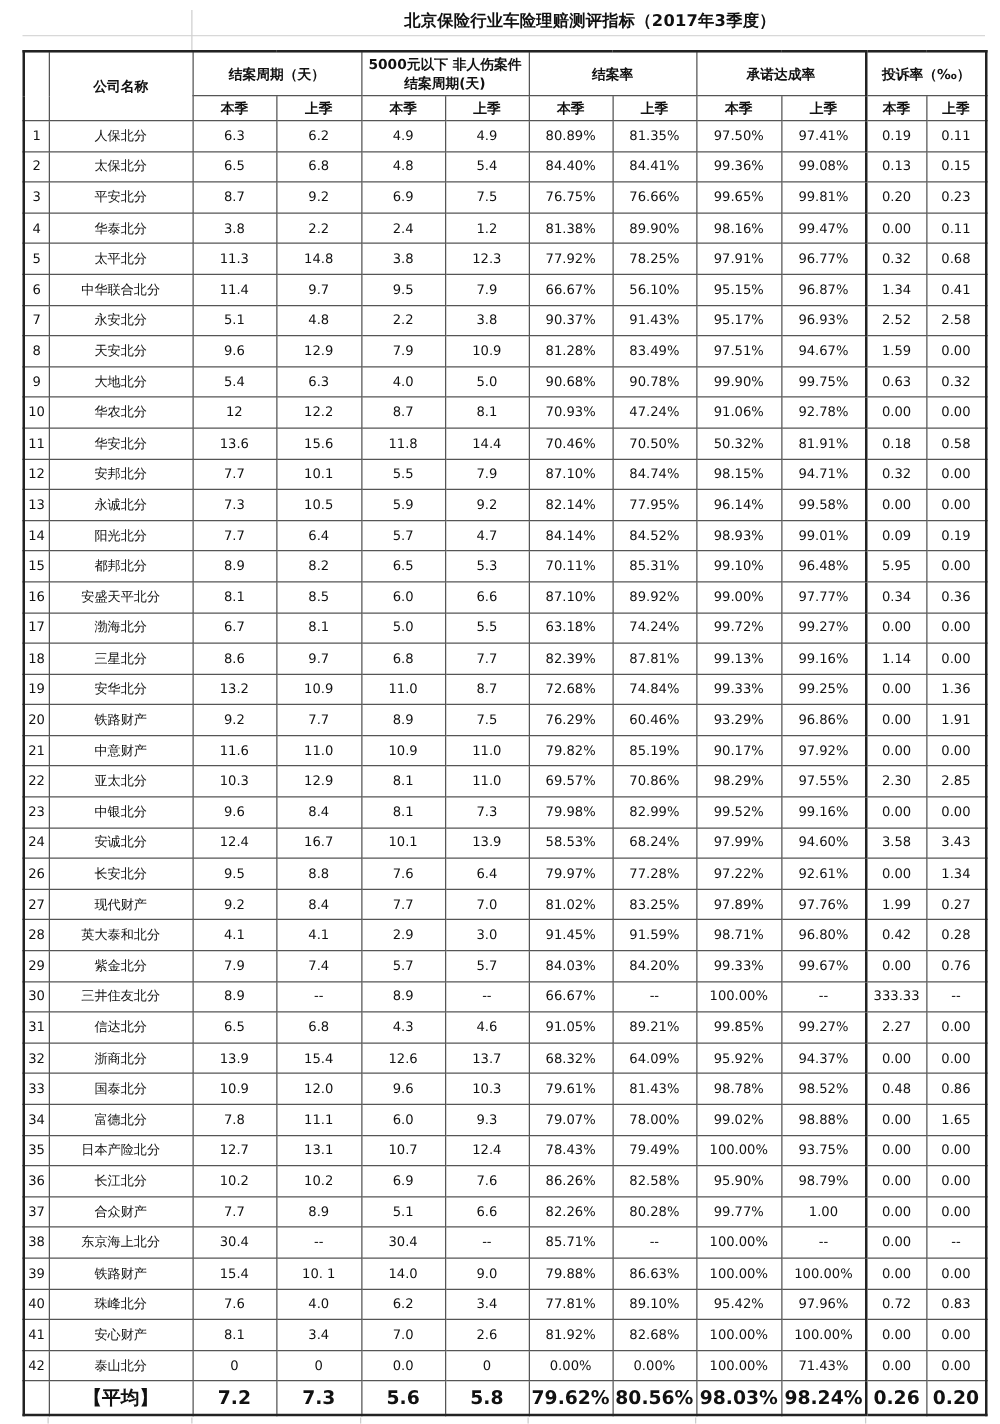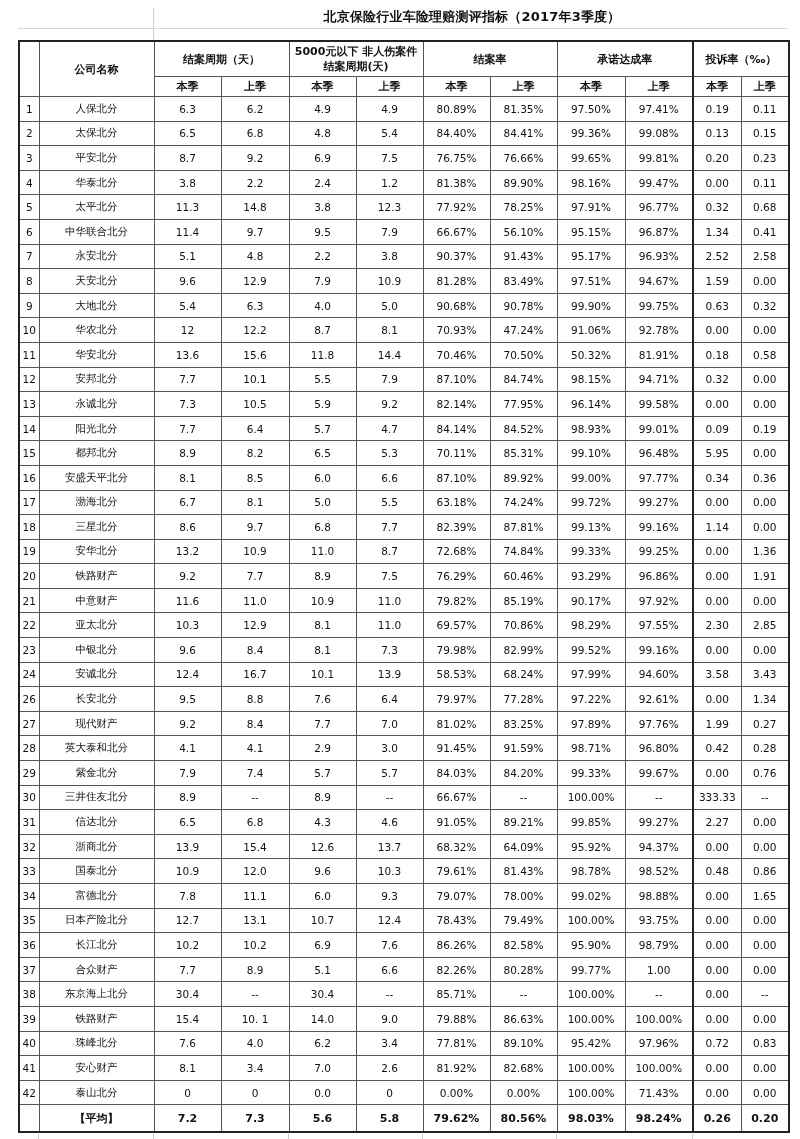--- a/index.html
+++ b/index.html
@@ -8,21 +8,21 @@
   .gridlines{position:absolute;left:18px;top:28px;width:770px;height:12px;border-top:1px solid #d8d8d8;border-bottom:1px solid #d8d8d8;}
   .vguide{position:absolute;top:0;width:1px;background:#d0d0d0;}
   table.main{position:absolute;left:18px;top:40px;width:771px;border-collapse:collapse;table-layout:fixed;border:2px solid #222;}
   table.main td, table.main th{border:1px solid #555;text-align:center;vertical-align:middle;padding:0;font-size:10.5px;font-weight:normal;overflow:hidden;white-space:nowrap;}
   table.main th{font-weight:bold;font-size:11px;}
   .hdr1 th{height:34px;}
   .hdr2 th{height:19px;font-size:10.5px;}
   .hdr2 th.prev{font-weight:bold;margin-top:12px;}
   tr.data td{height:23.6px;}
   td.idx{text-align:left;padding-left:3px;}
-  tr.avg td{height:26px;font-weight:bold;font-size:11px;}
+  tr.avg td{height:26px;font-weight:bold;font-size:15px;}
   .thick-l{border-left:2px solid #222 !important;}
   .wrap{white-space:normal !important;line-height:15px;}
   .bottom-guide{position:absolute;top:1134px;height:5px;width:1px;background:#ccc;}
 </style>
 </head>
 <body>
 
 <div class="title">北京保险行业车险理赔测评指标（2017年3季度）</div>
 <div class="gridlines"></div>
 <div class="vguide" style="left:153px;top:8px;height:32px;"></div>

